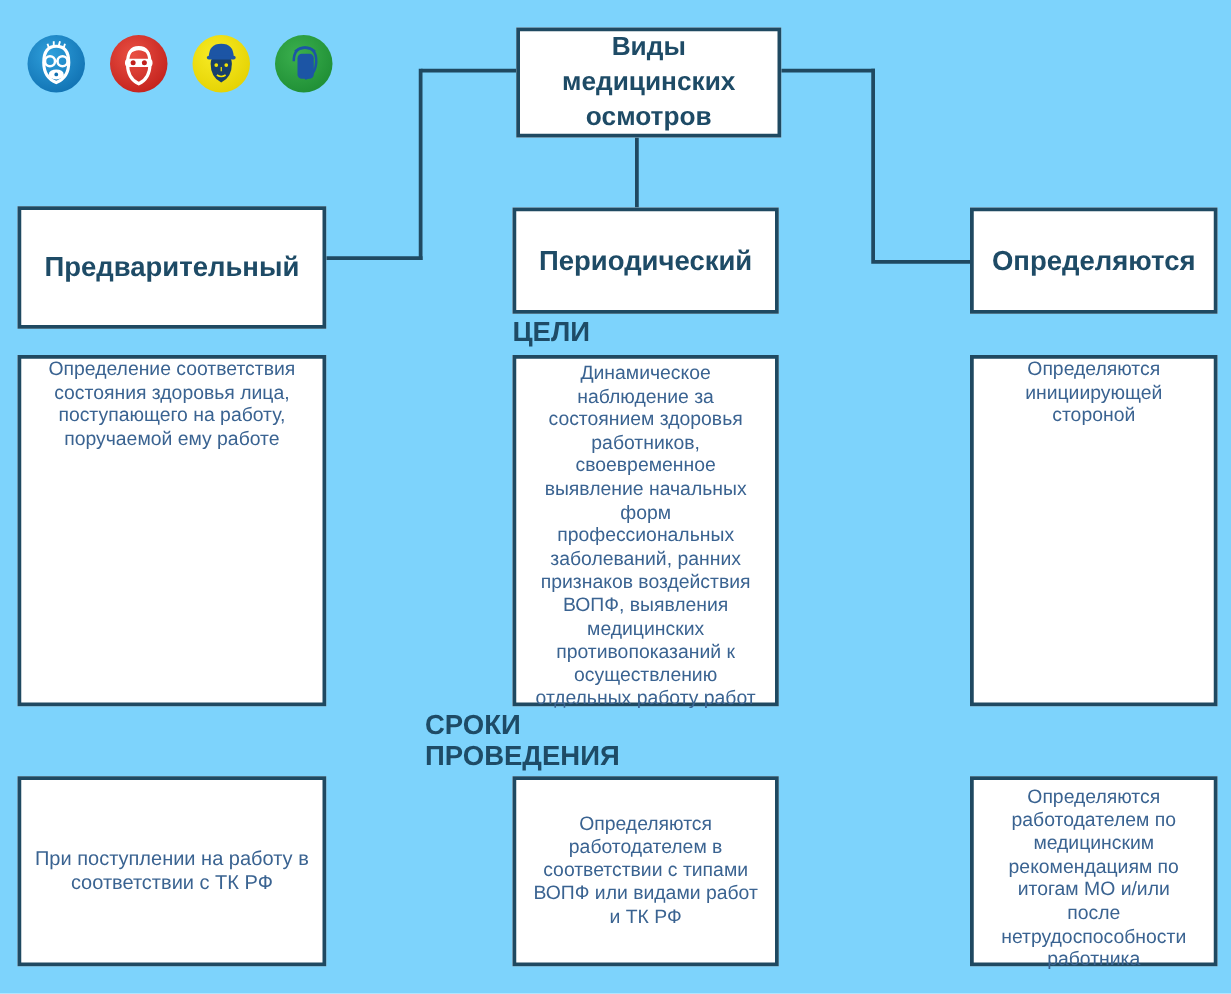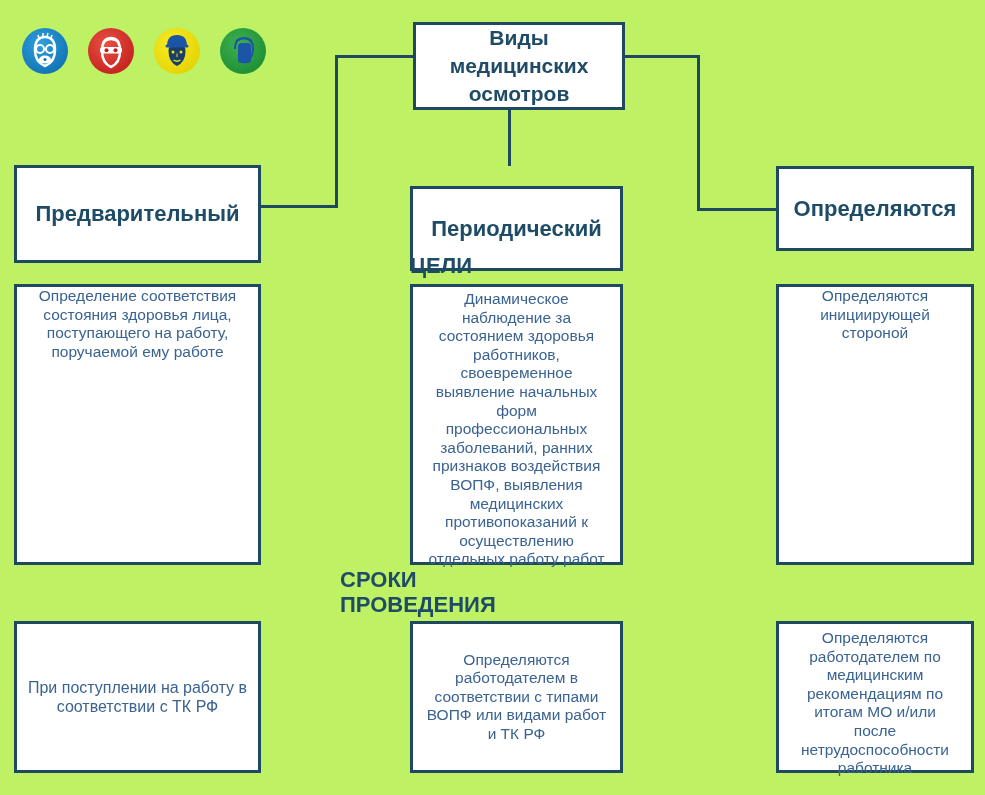--- a/index.html
+++ b/index.html
@@ -1,19 +1,19 @@
 <!DOCTYPE html>
 <html><head>
 <meta charset="utf-8">
 <style>
   html,body{margin:0;padding:0;background:#ffffff;}
   .canvas{
     position:relative;
     width:985px;height:795px;
-    background:#bef264;
+    background:#7dd3fc;
     font-family:"Liberation Sans", sans-serif;
     overflow:hidden;
   }
   .box{
     position:absolute;
     box-sizing:border-box;
     border:3px solid #1F4961;
     background:#ffffff;
     white-space:pre-line;
     text-align:center;
@@ -24,21 +24,21 @@
     font-size:21px;line-height:28px;
     color:#1E4B66;font-weight:bold;
   }
   .branch-box{
     top:165px;height:98px;
     display:flex;align-items:center;justify-content:center;
     font-size:22px;
     color:#1E4B66;font-weight:bold;
   }
   .branch-left{left:14px;width:247px;}
-  .branch-mid{left:410px;top:166px;width:213px;height:85px;margin-top:20px;}
+  .branch-mid{left:410px;top:166px;width:213px;height:85px;}
   .branch-right{left:776px;top:166px;width:198px;height:85px;}
   .section-label{
     position:absolute;
     text-align:left;
     color:#1E4B66;font-weight:bold;
     white-space:pre-line;
   }
   .label-goals{left:410px;top:253px;width:213px;font-size:22px;line-height:26px;}
   .label-timing{left:340px;top:567px;width:346px;font-size:22px;line-height:25px;}
   .content-box{

